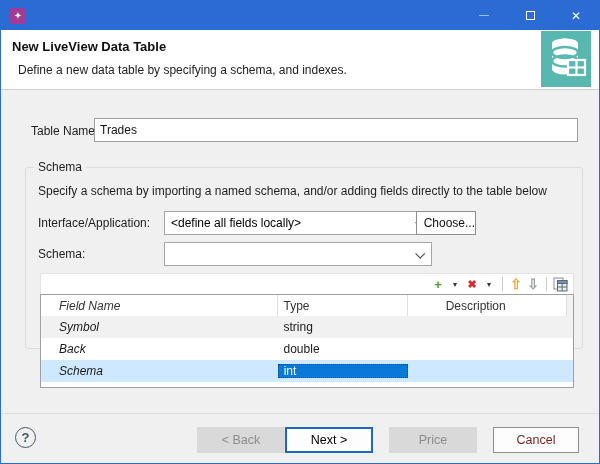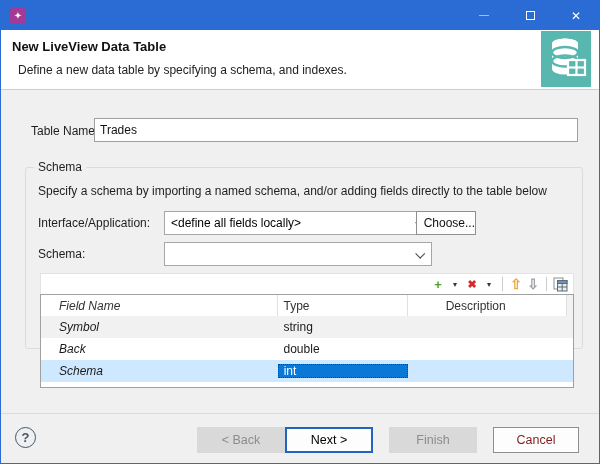--- a/index.html
+++ b/index.html
@@ -236,17 +236,17 @@
         <div class="ft-cell col-desc"></div>
         <div class="ft-cell col-fill"></div>
       </div>
     </div>
   </div>
 
   <div class="footer">
     <div class="help-btn">?</div>
     <button id="btn-back" class="dlg-btn btn-disabled" aria-disabled="true">&lt; Back</button>
     <button id="btn-next" class="dlg-btn btn-default">Next &gt;</button>
-    <button id="btn-finish" class="dlg-btn btn-disabled" aria-disabled="true">Finish</button>
+    <button id="btn-finish" class="dlg-btn btn-disabled" aria-disabled="true">Price</button>
     <button id="btn-cancel" class="dlg-btn btn-normal">Cancel</button>
   </div>
 
 </div>
 
 </body></html>

